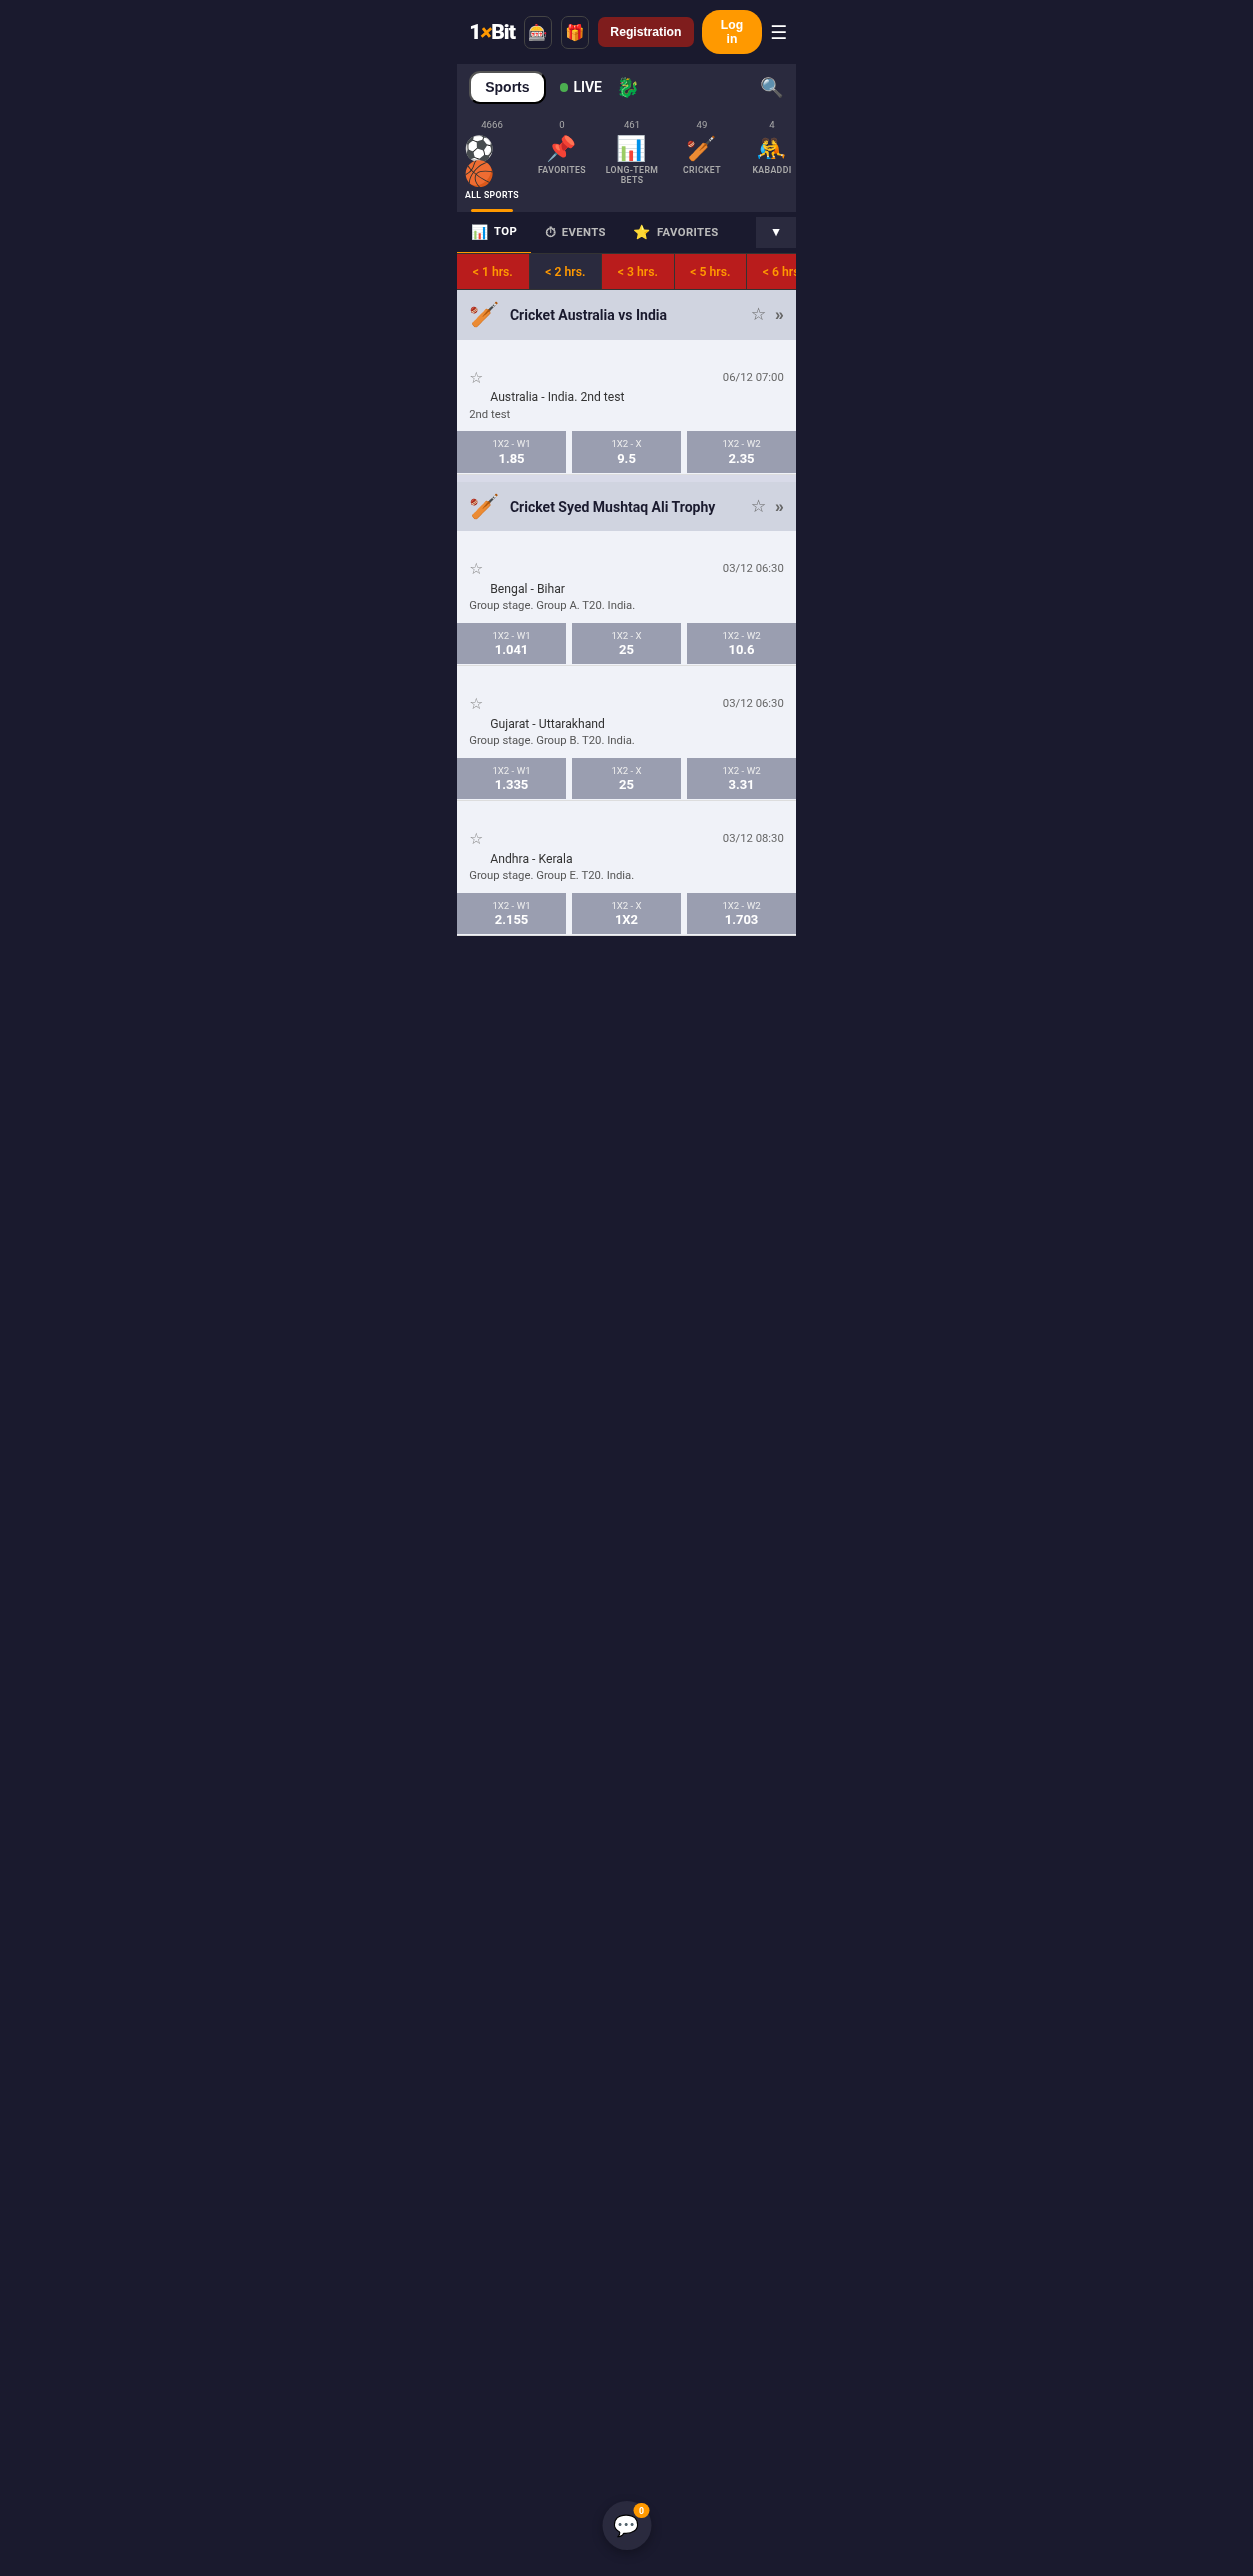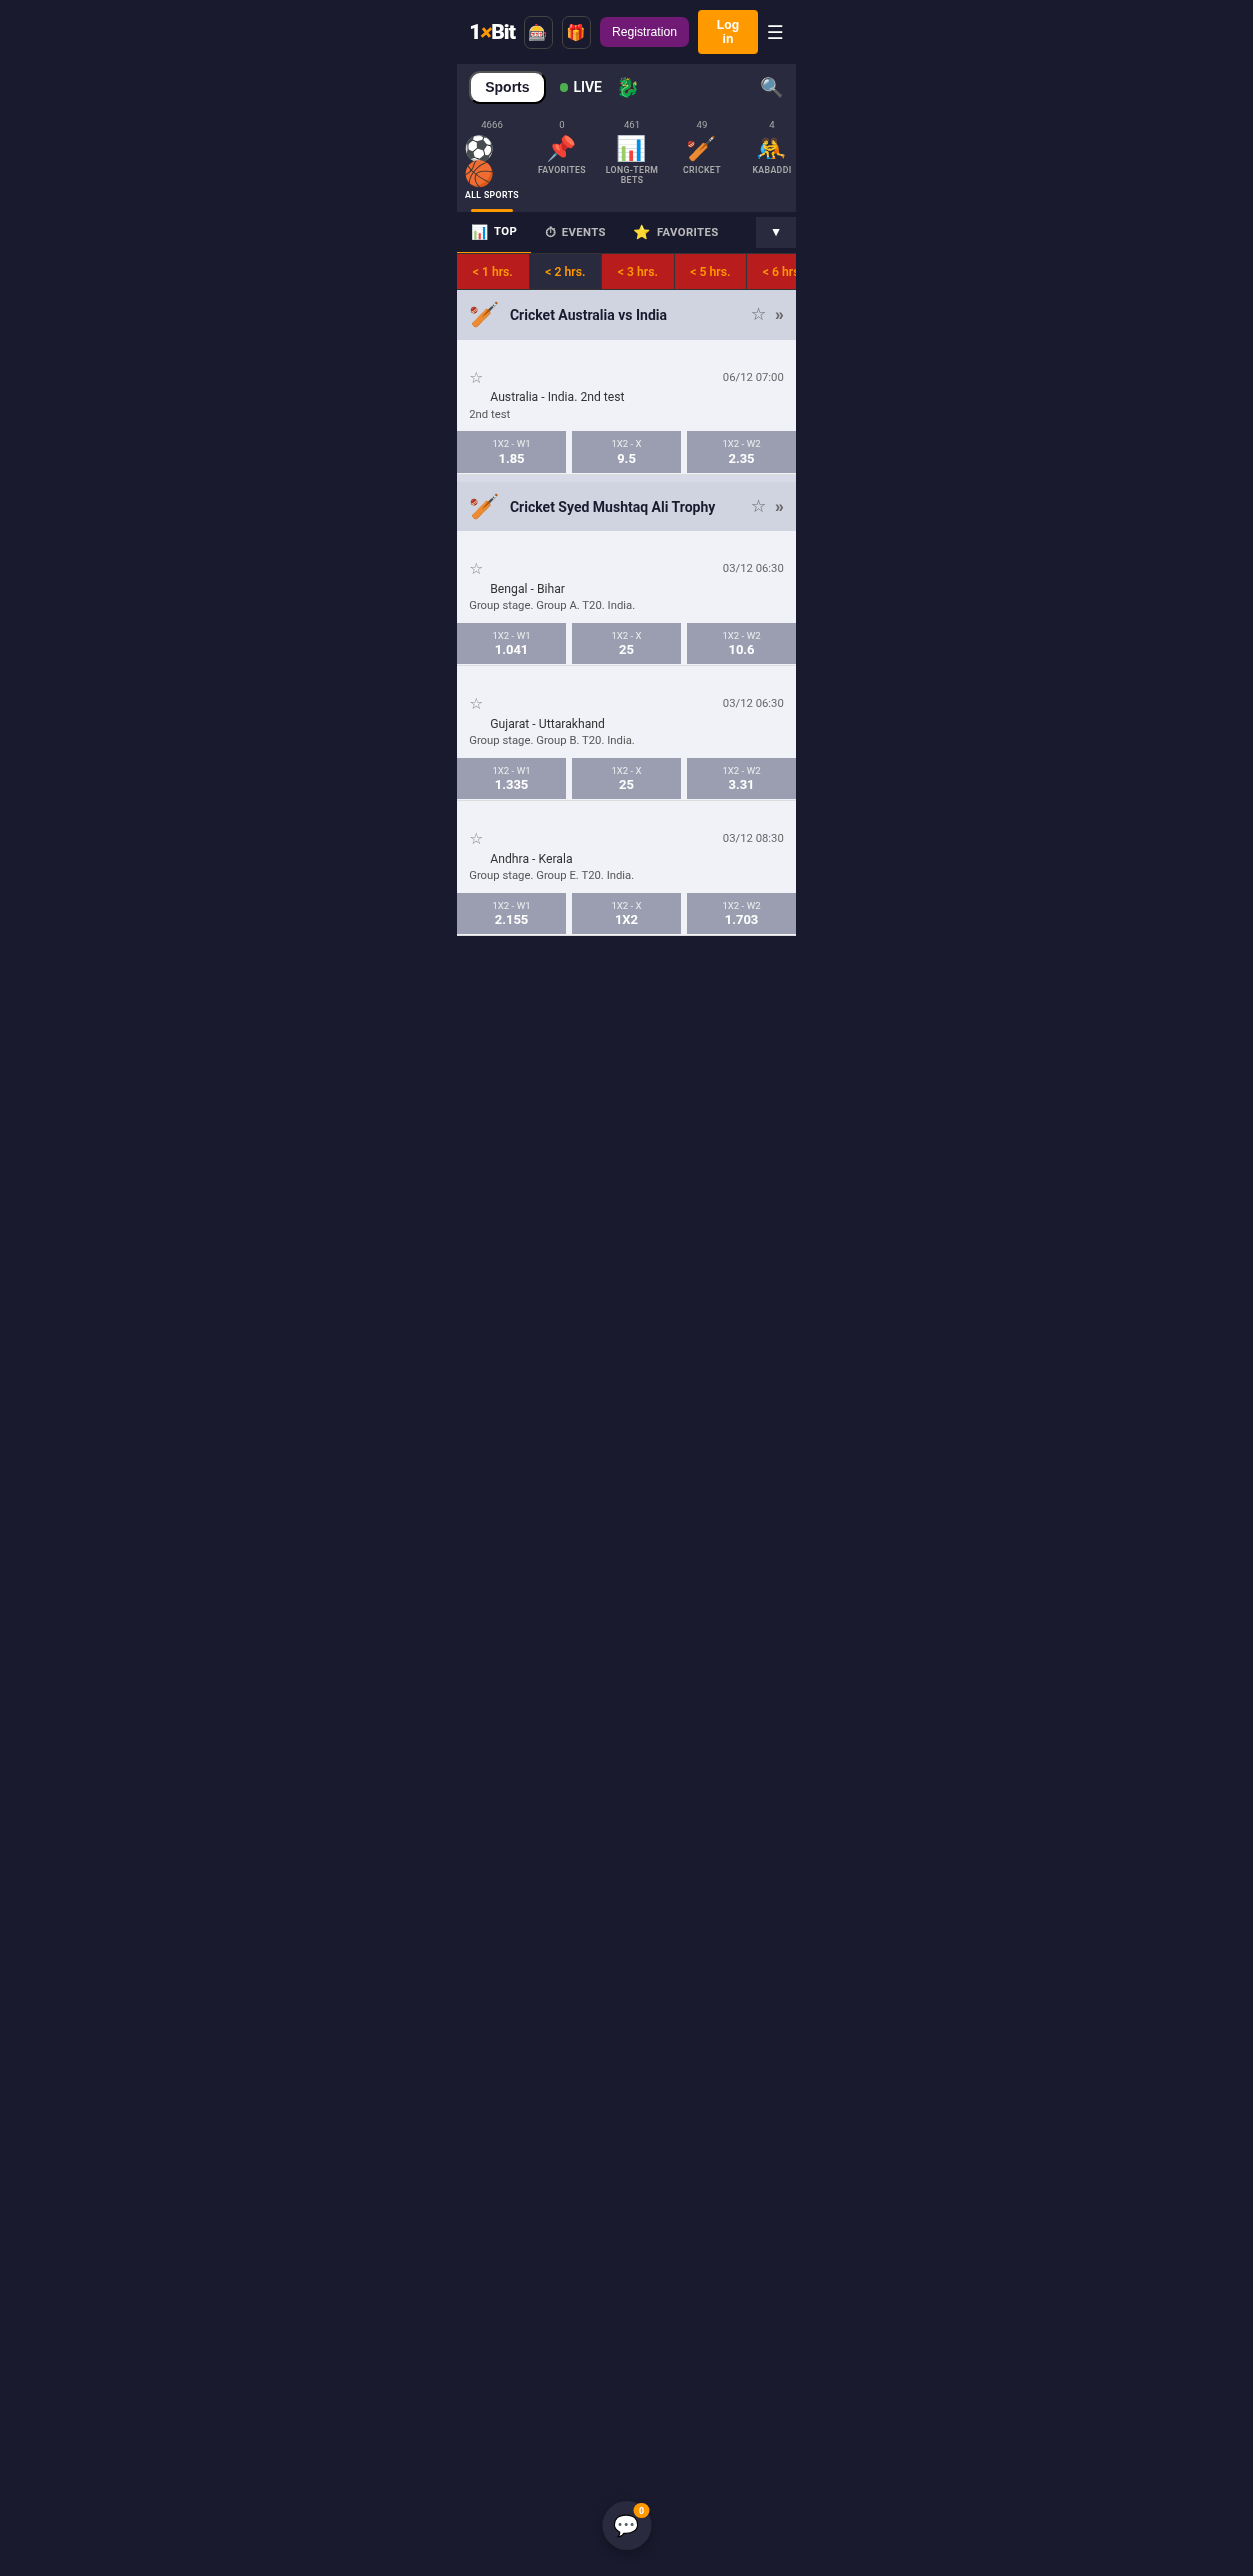--- a/index.html
+++ b/index.html
@@ -47,34 +47,34 @@
       border-radius: 7px;
       display: flex;
       align-items: center;
       justify-content: center;
       cursor: pointer;
       font-size: 15.7px;
       color: #ccc;
       background: transparent;
     }
     .btn-register {
-      background: #701a75;
+      background: #7f1d1d;
       color: #fff;
       border: none;
       border-radius: 7px;
       padding: 7.8px 12.2px;
       font-size: 12.2px;
-      font-weight: 400;
+      font-weight: 700;
       cursor: pointer;
     }
     .btn-login {
       background: #f90;
       color: #fff;
       border: none;
-      border-radius: 4px;
+      border-radius: 18px;
       padding: 7.8px 14px;
       font-size: 12.2px;
       font-weight: 600;
       cursor: pointer;
     }
     .menu-icon {
       font-size: 19px;
       color: #fff;
       cursor: pointer;
     }

